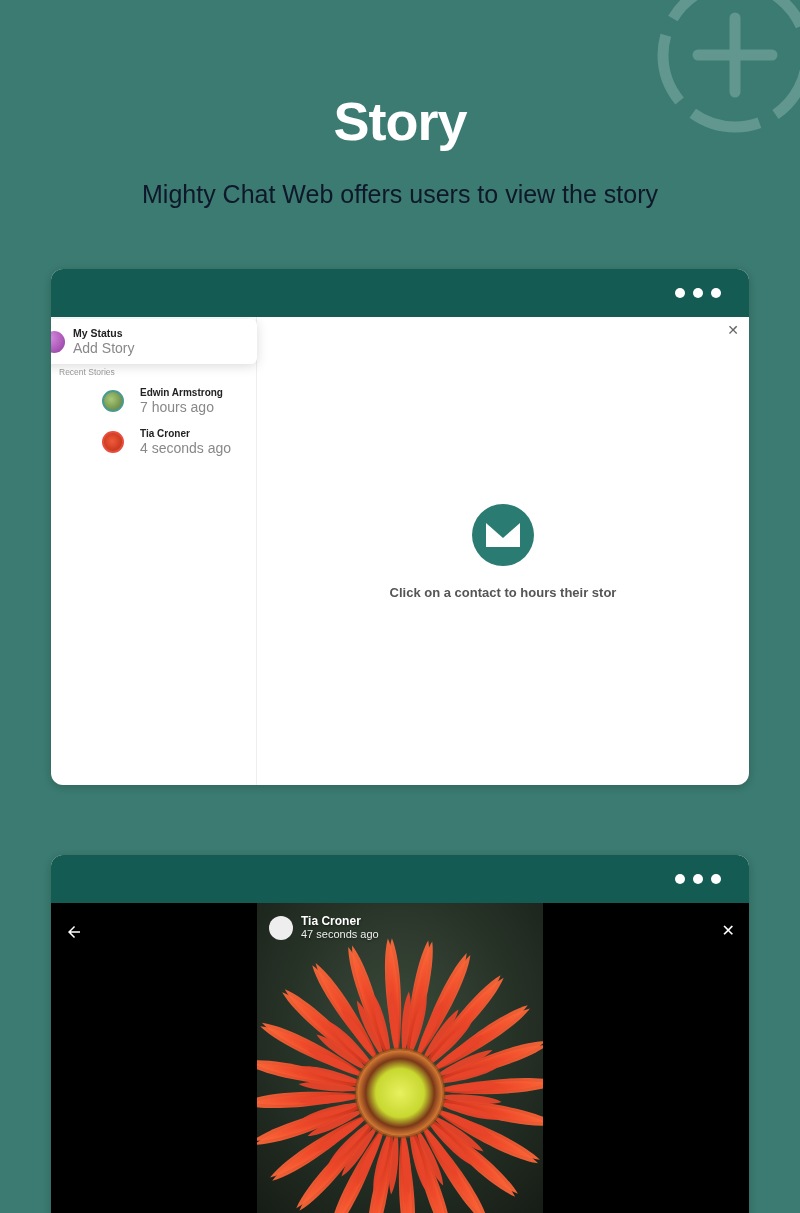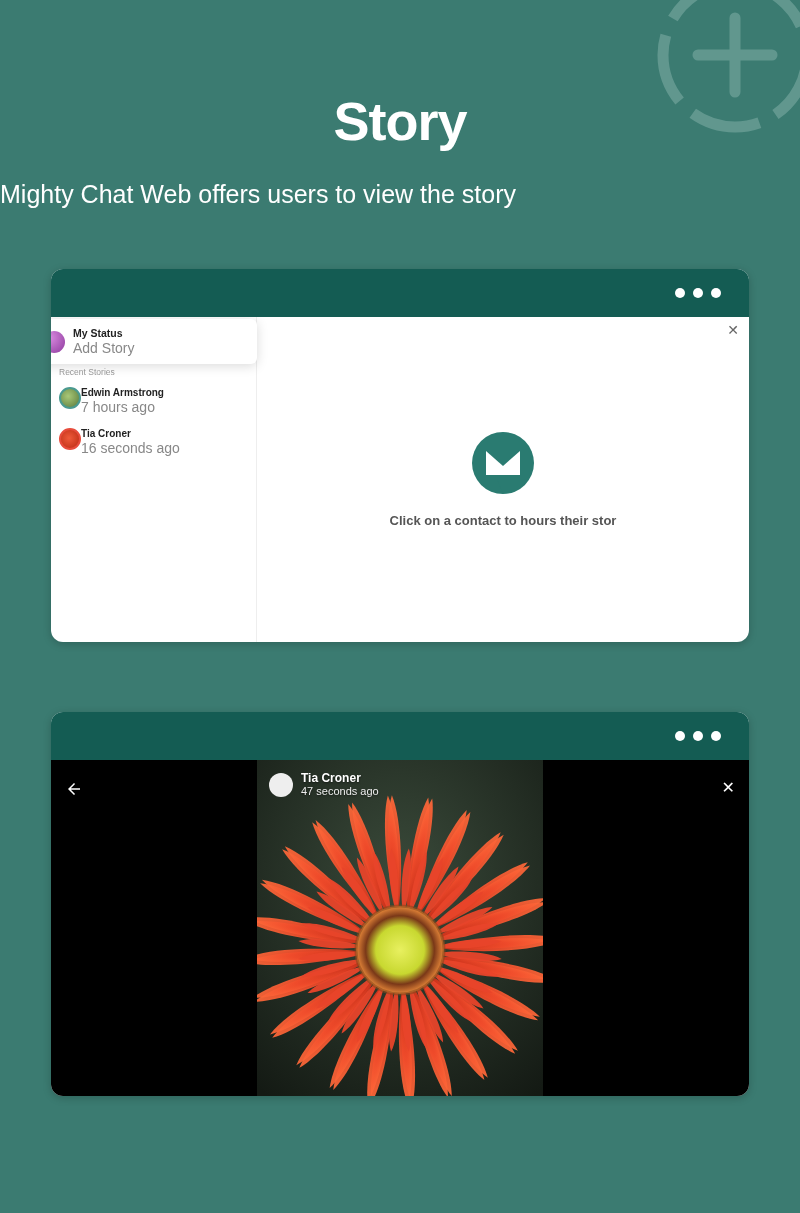--- a/index.html
+++ b/index.html
@@ -22,21 +22,22 @@
 .page-title {
   text-align: center;
   color: #fff;
   font-size: 54px;
   font-weight: 800;
   padding-top: 62px;
   letter-spacing: -1px;
   margin-top: 28px;
 }
 .page-subtitle {
-  color: #ffffff;
+  text-align: center;
+  color: #0f172a;
   font-size: 25px;
   font-weight: 500;
   margin-top: 28px;
 }
 .browser-card {
   width: 698px;
   margin: 60px auto 0;
   background: #fff;
   border-radius: 12px;
   overflow: visible;
@@ -53,21 +54,21 @@
   padding-right: 28px;
   gap: 8px;
 }
 .browser-dot {
   width: 10px;
   height: 10px;
   border-radius: 50%;
   background: #fff;
 }
 .browser-body {
-  height: 325px;
+  height: 468px;
   position: relative;
   display: flex;
   border-radius: 0 0 12px 12px;
   overflow: hidden;
 }
 .sidebar {
   width: 206px;
   border-right: 1px solid #eee;
   font-size: 10px;
   position: relative;
@@ -98,23 +99,25 @@
 .status-text { line-height: 1.2; }
 .status-name { font-weight: 700; font-size: 10.5px; color: #222; }
 .status-sub { font-size: 14px; color: #888; }
 .section-label {
   font-size: 8.5px;
   color: #999;
   padding: 50px 10px 4px 8px;
 }
 .story-item {
   display: flex;
-  gap: 0;
+  align-items: center;
+  gap: 16px;
   padding: 6px 10px 6px 8px;
   cursor: pointer;
+  margin-left: 43px;
 }
 .story-item .status-name { font-size: 10px; }
 .main-pane {
   flex: 1;
   position: relative;
   display: flex;
   flex-direction: column;
   align-items: center;
   justify-content: center;
   gap: 18px;
@@ -235,21 +238,21 @@
         <div class="status-text">
           <div class="status-name">Edwin Armstrong</div>
           <div class="status-sub">7 hours ago</div>
         </div>
       </div>
 
       <div class="story-item">
         <div class="avatar avatar-red"></div>
         <div class="status-text">
           <div class="status-name">Tia Croner</div>
-          <div class="status-sub">16 seconds ago</div>
+          <div class="status-sub">4 seconds ago</div>
         </div>
       </div>
 
     </div>
 
     <div class="main-pane">
       <span class="close-top">✕</span>
       <svg class="app-logo" viewBox="0 0 64 64">
         <circle cx="32" cy="32" r="31" fill="#2a7b71"></circle>
         <path d="M32 63 L26 48 L32 48 Z" fill="#2a7b71"></path>

